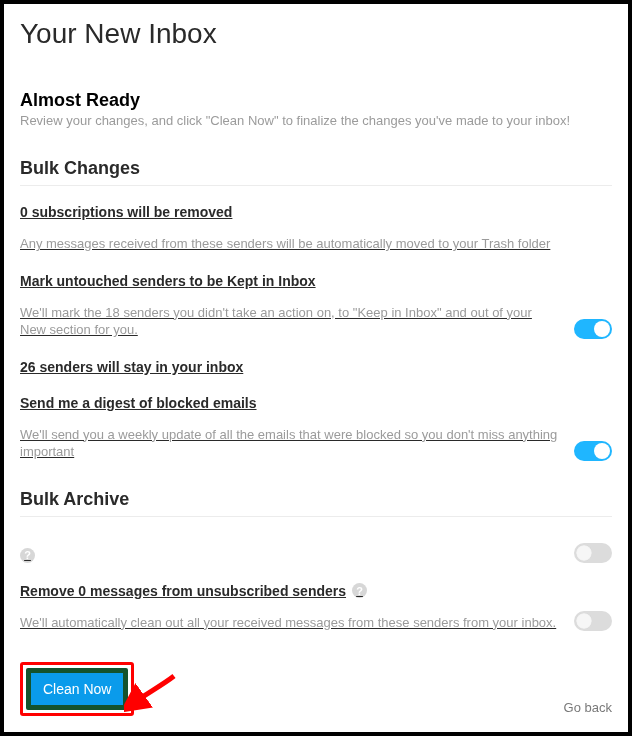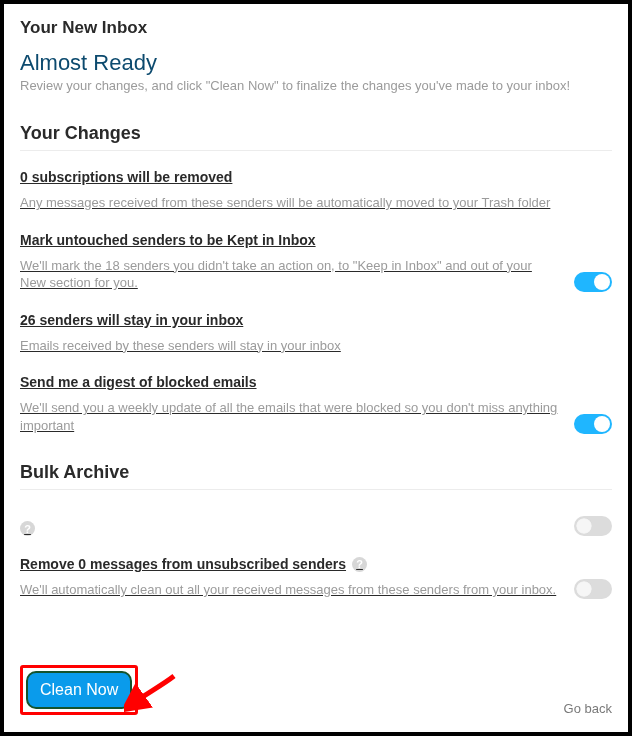--- a/index.html
+++ b/index.html
@@ -6,29 +6,29 @@
   html, body { width: 632px; height: 736px; }
   body {
     font-family: "Segoe UI", "Helvetica Neue", Arial, sans-serif;
     background: #fff;
     border: 4px solid #000;
     padding: 14px 16px 18px 16px;
     color: #2a2a2a;
     position: relative;
   }
   .page-title {
-    font-size: 17px;
-    font-weight: 700;
-    color: #2a2a2a;
-    margin-bottom: 12px;
+    font-size: 28px;
+    font-weight: 400;
+    color: #2a2a2a;
+    margin-bottom: 40px;
   }
   .subhead {
-    font-size: 22px;
-    font-weight: 400;
-    color: #0c4a6e;
+    font-size: 18px;
+    font-weight: 700;
+    color: #000000;
   }
   .subhead-desc {
     font-size: 13px;
     color: #9b9b9b;
     margin-top: 2px;
   }
   .section-title {
     font-size: 18px;
     font-weight: 700;
     color: #2a2a2a;
@@ -48,21 +48,21 @@
     font-size: 14px;
     font-weight: 700;
     color: #2a2a2a;
     display: flex;
     align-items: center;
     gap: 6px;
   }
   .item-desc {
     font-size: 13px;
     color: #9b9b9b;
-    margin-top: 9px;
+    margin-top: 15px;
     line-height: 1.35;
   }
   .help-icon {
     display: inline-flex;
     align-items: center;
     justify-content: center;
     width: 15px; height: 15px;
     border-radius: 50%;
     background: #d7d7d7;
     color: #fff;
@@ -97,25 +97,25 @@
   }
   .btn-outline {
     display: inline-block;
     padding: 3px;
     border: 3px solid #ff0000;
     border-radius: 3px;
   }
   .btn-primary {
     background: #0a9beb;
     color: #fff;
-    font-size: 16px;
+    font-size: 14px;
     font-weight: 500;
-    border: 2px solid #14532d;
+    border: 5px solid #14532d;
     padding: 8px 12px;
-    border-radius: 10px;
+    border-radius: 2px;
     cursor: pointer;
   }
   .go-back {
     color: #797979;
     font-size: 13px;
     cursor: pointer;
     margin-top: 37px;
   }
   .arrow {
     position: absolute;
@@ -127,21 +127,21 @@
 </head>
 <body>
 
 <div class="page-title">Your New Inbox</div>
 
 <div>
   <div class="subhead">Almost Ready</div>
   <div class="subhead-desc">Review your changes, and click "Clean Now" to finalize the changes you've made to your inbox!</div>
 </div>
 
-<div class="section-title">Your Changes</div>
+<div class="section-title">Bulk Changes</div>
 
 <div class="item">
   <div class="item-text">
     <div class="item-title">0 subscriptions will be removed</div>
     <div class="item-desc">Any messages received from these senders will be automatically moved to your Trash folder</div>
   </div>
 </div>
 
 <div class="item">
   <div class="item-text">
@@ -149,21 +149,20 @@
     <div class="item-desc">We'll mark the 18 senders you didn't take an action on, to "Keep in Inbox" and out of your New section for you.</div>
   </div>
   <div class="toggle on">
       <div class="knob"></div>
     </div>
 </div>
 
 <div class="item">
   <div class="item-text">
     <div class="item-title">26 senders will stay in your inbox</div>
-    <div class="item-desc">Emails received by these senders will stay in your inbox</div>
   </div>
 </div>
 
 <div class="item">
   <div class="item-text">
     <div class="item-title">Send me a digest of blocked emails</div>
     <div class="item-desc">We'll send you a weekly update of all the emails that were blocked so you don't miss anything important</div>
   </div>
   <div class="toggle on">
       <div class="knob"></div>

